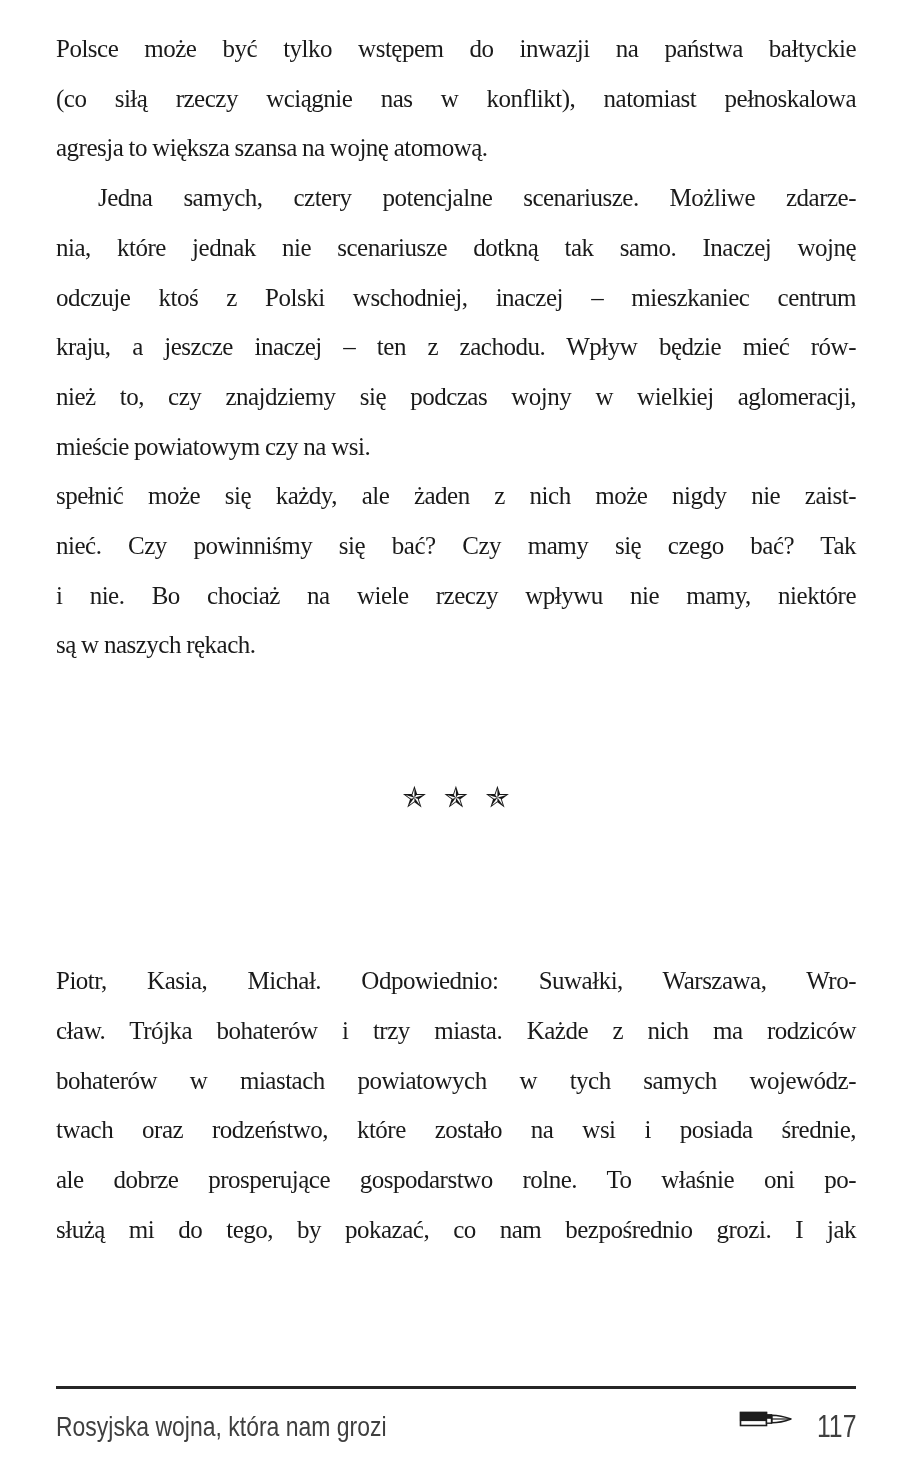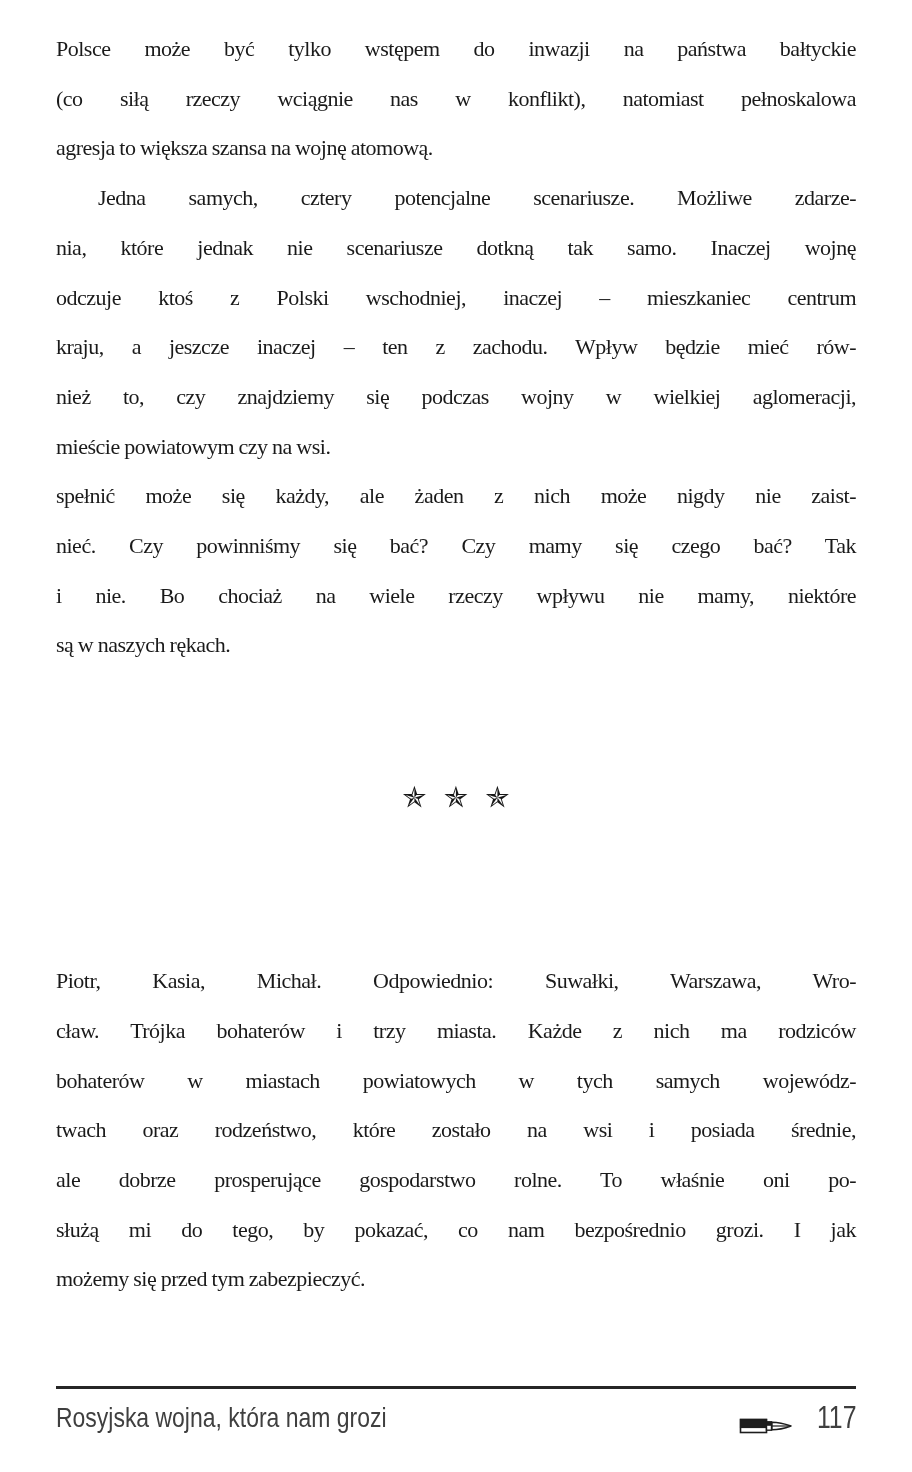--- a/index.html
+++ b/index.html
@@ -15,21 +15,21 @@
     font-family: "Liberation Serif", serif;
     color: #1a1a1a;
   }
   .text-col {
     position: absolute;
     left: 56px;
     top: 24px;
     width: 800px;
   }
   .line {
-    font-size: 22px;
+    font-size: 25px;
     line-height: 49.7px;
     letter-spacing: -0.5px;
     word-spacing: -0.5px;
     text-align: justify;
     text-align-last: justify;
     white-space: normal;
   }
   .line.last {
     text-align-last: left;
   }
@@ -45,36 +45,36 @@
     margin-bottom: 137px;
     word-spacing: 8px;
     color: #161616;
   }
   .footer {
     position: absolute;
     left: 56px;
     right: 56px;
     top: 1386px;
     border-top: 3px solid #262626;
-    padding-top: 11px;
+    padding-top: 20px;
     display: flex;
     justify-content: space-between;
     align-items: center;
     font-family: "Liberation Sans", sans-serif;
     color: #3f3f3f;
   }
   .footer-title {
     font-size: 28px;
     transform: scaleX(0.82);
     transform-origin: left center;
     white-space: nowrap;
   }
   .footer-right {
     display: flex;
-    align-items: flex-end;
+    align-items: flex-start;
     gap: 14px;
   }
   .page-num {
     font-size: 31px;
     transform: scaleX(0.80);
     transform-origin: right center;
   }
   .bullet-svg {
     display: block;
   }
@@ -96,21 +96,20 @@
     <div class="line">nieć. Czy powinniśmy się bać? Czy mamy się czego bać? Tak</div>
     <div class="line">i nie. Bo chociaż na wiele rzeczy wpływu nie mamy, niektóre</div>
     <div class="line last">są w naszych rękach.</div>
     <div class="separator">✯ ✯ ✯</div>
     <div class="line">Piotr, Kasia, Michał. Odpowiednio: Suwałki, Warszawa, Wro-</div>
     <div class="line">cław. Trójka bohaterów i trzy miasta. Każde z nich ma rodziców</div>
     <div class="line">bohaterów w miastach powiatowych w tych samych wojewódz-</div>
     <div class="line">twach oraz rodzeństwo, które zostało na wsi i posiada średnie,</div>
     <div class="line">ale dobrze prosperujące gospodarstwo rolne. To właśnie oni po-</div>
     <div class="line">służą mi do tego, by pokazać, co nam bezpośrednio grozi. I jak</div>
-    <div class="line last">możemy się przed tym zabezpieczyć.</div>
   </div>
 
 <div class="footer">
   <span class="footer-title">Rosyjska wojna, która nam grozi</span>
   <span class="footer-right">
     <span>
       <svg class="bullet-svg" width="54" height="20" viewBox="0 0 54 20" xmlns="http://www.w3.org/2000/svg">
         <rect x="1.5" y="3.5" width="26" height="13" fill="#ffffff" stroke="#1d1d1d" stroke-width="1.6"></rect>
         <rect x="1.5" y="3.5" width="26" height="8" fill="#1d1d1d" stroke="#1d1d1d" stroke-width="1.2"></rect>
         <rect x="27.5" y="5.8" width="5" height="8.4" fill="#ffffff" stroke="#1d1d1d" stroke-width="1.4"></rect>

